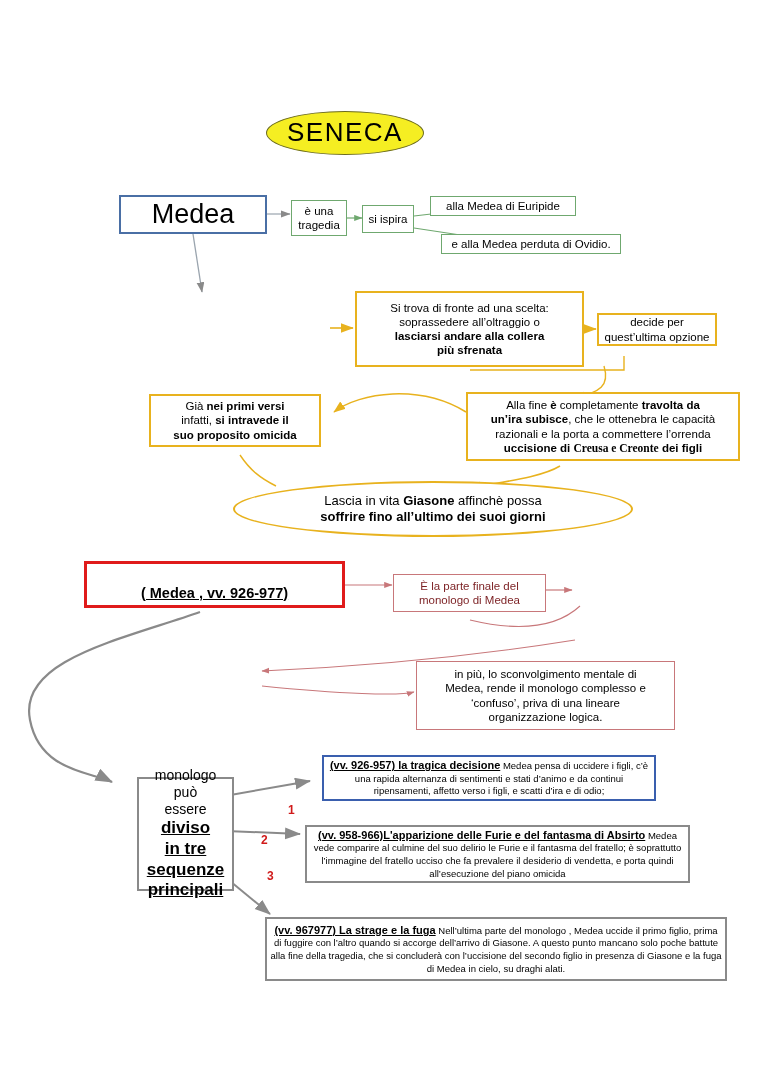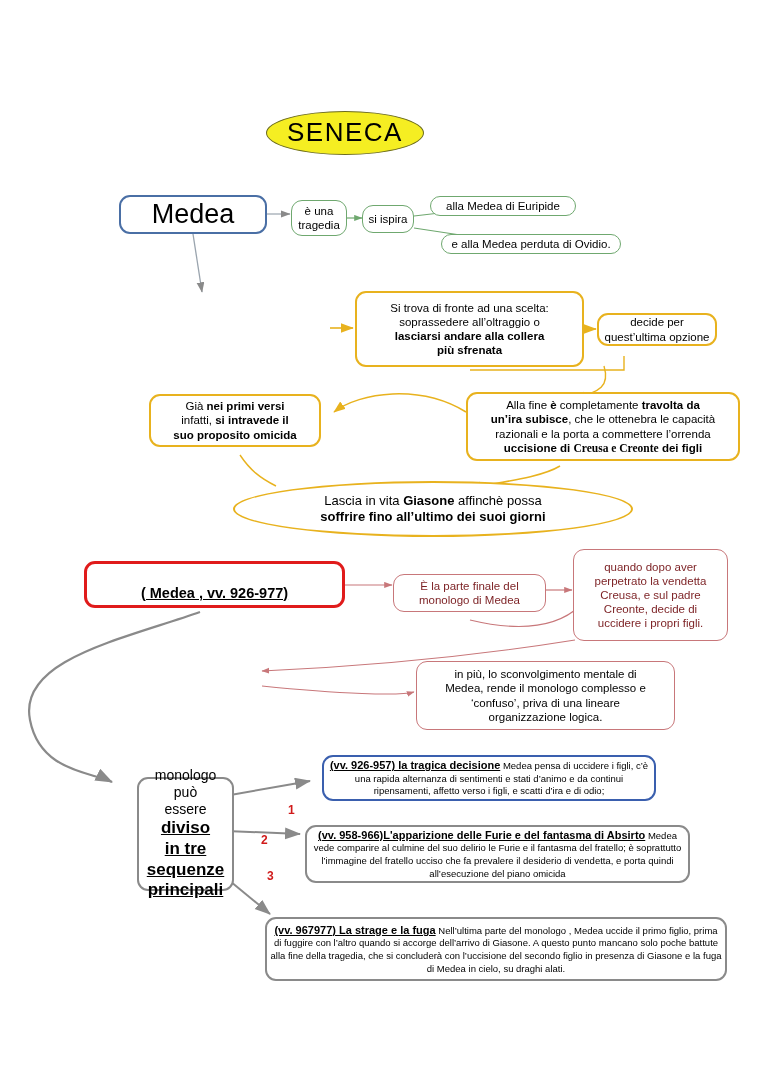--- a/index.html
+++ b/index.html
@@ -22,21 +22,20 @@
     pointer-events:none;
   }
   .node{
     position:absolute;
     box-sizing:border-box;
     display:flex;
     align-items:center;
     justify-content:center;
     text-align:center;
     line-height:1.22;
-    border-radius:11px;
   }
   .node > .inner{ width:100%; padding:0 3px; }
 
   
   .ellipse-title{
     background:#f5ee22;
     border:1px solid #6b6b20;
     border-radius:50%;
   }
   .ellipse-title .inner{
@@ -252,29 +251,20 @@
       <span class="u">( Medea , vv. 926-977)</span>
     </div>
   </div>
 
   <div class="node box-red maroon" style="left:393px;top:574px;width:153px;height:38px;">
     <div class="inner">
       <span>È la parte finale del</span><br><span>monologo di Medea</span>
     </div>
   </div>
 
-  <div class="node box-red maroon" style="left:573px;top:549px;width:155px;height:92px;">
-    <div class="inner">
-      <span>quando dopo aver</span><br>
-      <span>perpetrato la vendetta</span><br>
-      <span>Creusa, e sul padre</span><br>
-      <span>Creonte, decide di</span><br>
-      <span>uccidere i propri figli.</span>
-    </div>
-  </div>
 
 
   <div class="node box-red" style="left:416px;top:661px;width:259px;height:69px;">
     <div class="inner">
       <span>in più, lo sconvolgimento mentale di</span><br>
       <span>Medea, rende il monologo complesso e</span><br>
       <span>‘confuso’, priva di una lineare</span><br>
       <span>organizzazione logica.</span>
     </div>
   </div>

